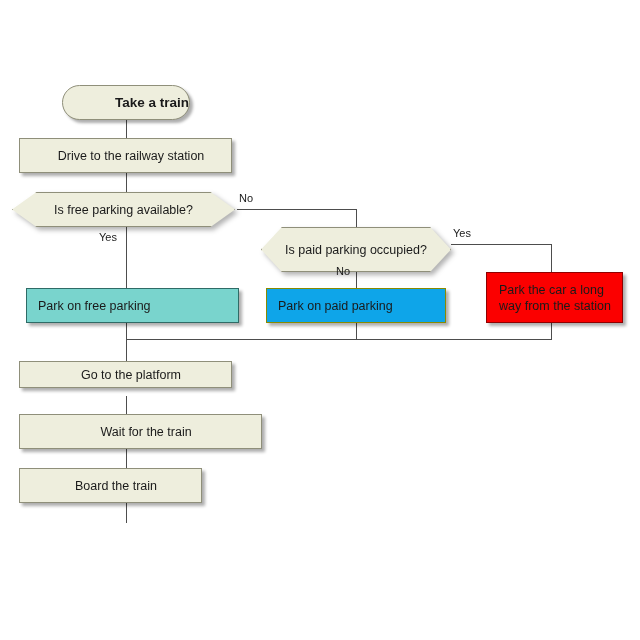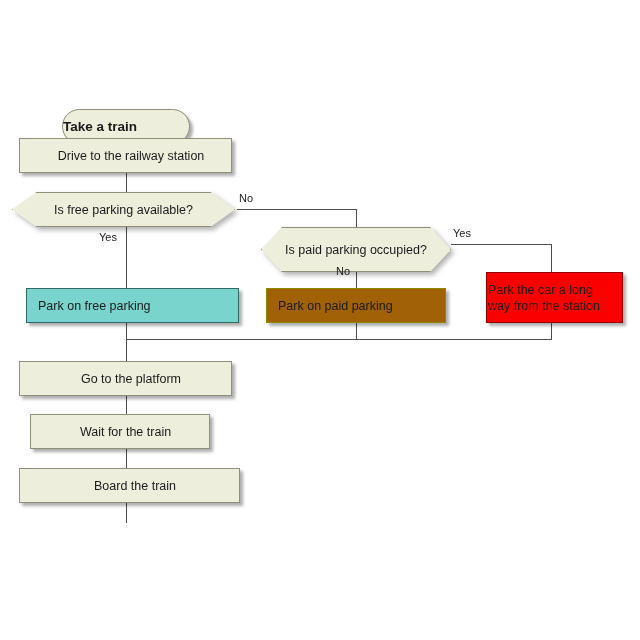--- a/index.html
+++ b/index.html
@@ -43,23 +43,22 @@
     box-shadow: 3px 3px 3px rgba(0,0,0,0.32);
     padding-left: 11px;
     justify-content: center;
   }
   
   .term {
     background: #eeeedd;
     border: 1px solid #8f8f7a;
     border-radius: 18px;
     box-shadow: 3px 3px 3px rgba(0,0,0,0.32);
-    justify-content: flex-start;
+    justify-content: flex-end;
     text-align: center;
-    margin-top: 24px;
   }
   .term.start .label { font-weight: bold; font-size: 13.5px; }
   
   .hex {
     justify-content: center;
     text-align: center;
     background: transparent;
     border: 0;
     filter: drop-shadow(3px 3px 2.5px rgba(0,0,0,0.30));
   }
@@ -74,31 +73,31 @@
   .hex .label { position: relative; z-index: 1; }
   
   .teal {
     background: #79d4cd;
     border: 1px solid #2f6b66;
     box-shadow: 3px 3px 3px rgba(0,0,0,0.32);
     padding-left: 11px;
     justify-content: flex-start;
   }
   .yellow {
-    background: #a16207;
+    background: #0ea5e9;
     border: 1px solid #8a8a00;
     box-shadow: 3px 3px 3px rgba(0,0,0,0.32);
     padding-left: 11px;
     justify-content: flex-start;
   }
   .red {
     background: #fb0000;
     border: 1px solid #8f0000;
     box-shadow: 3px 3px 3px rgba(0,0,0,0.32);
-    padding-left: 1px;
+    padding-left: 12px;
     justify-content: flex-start;
   }
   
   .edge {
     position: absolute;
     background: #4d4d4d;
     z-index: 1;
   }
   .edge.h { height: 1px; }
   .edge.v { width: 1px; }
@@ -175,26 +174,26 @@
 
   <div class="node yellow" style="left:266px; top:288px; width:180px; height:35px;">
     <span class="label">Park on paid parking</span>
   </div>
 
   <div class="node red" style="left:486px; top:272px; width:137px; height:51px;">
     <span class="label">Park the car a long
 way from the station</span>
   </div>
 
-  <div class="node proc" style="left:19px; top:361px; width:213px; height:35px;">
+  <div class="node proc" style="left:19px; top:361px; width:213px; height:27px;">
     <span class="label">Go to the platform</span>
   </div>
 
-  <div class="node proc" style="left:30px; top:414px; width:180px; height:35px;">
+  <div class="node proc" style="left:19px; top:414px; width:243px; height:35px;">
     <span class="label">Wait for the train</span>
   </div>
 
-  <div class="node proc" style="left:19px; top:468px; width:221px; height:35px;">
+  <div class="node proc" style="left:19px; top:468px; width:183px; height:35px;">
     <span class="label">Board the train</span>
   </div>
 
 
 </div>
 
 </body></html>

